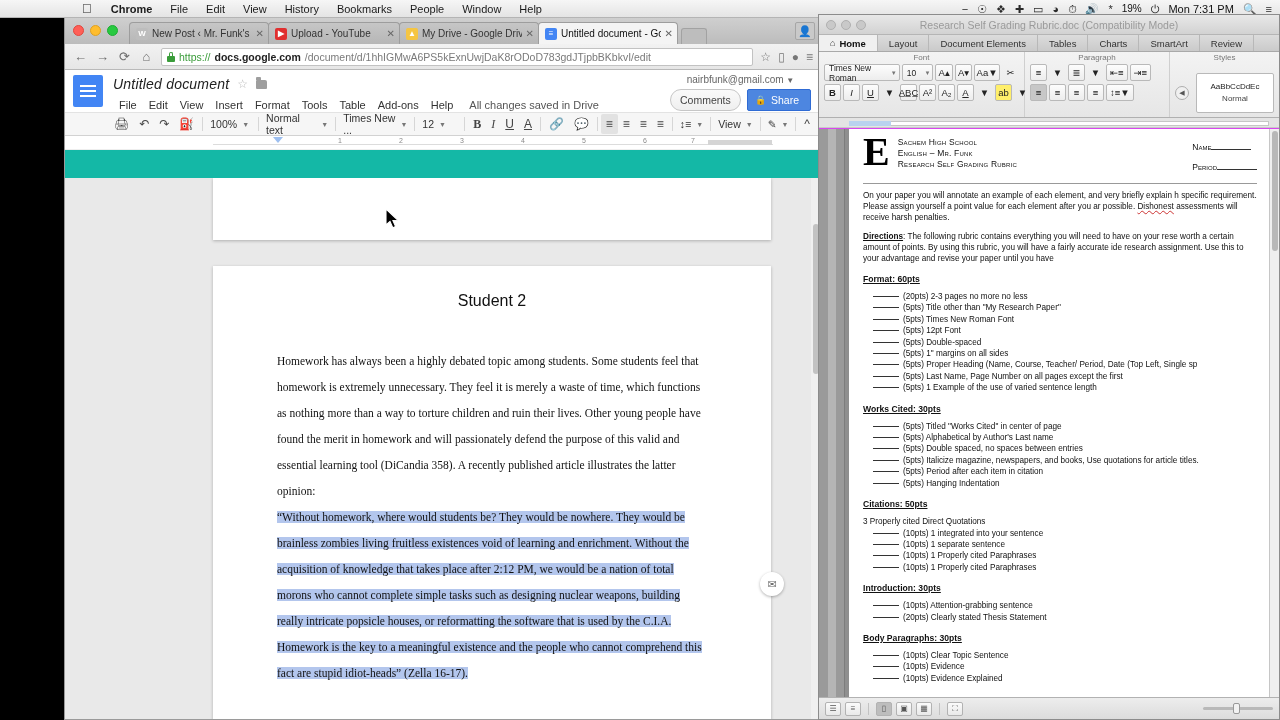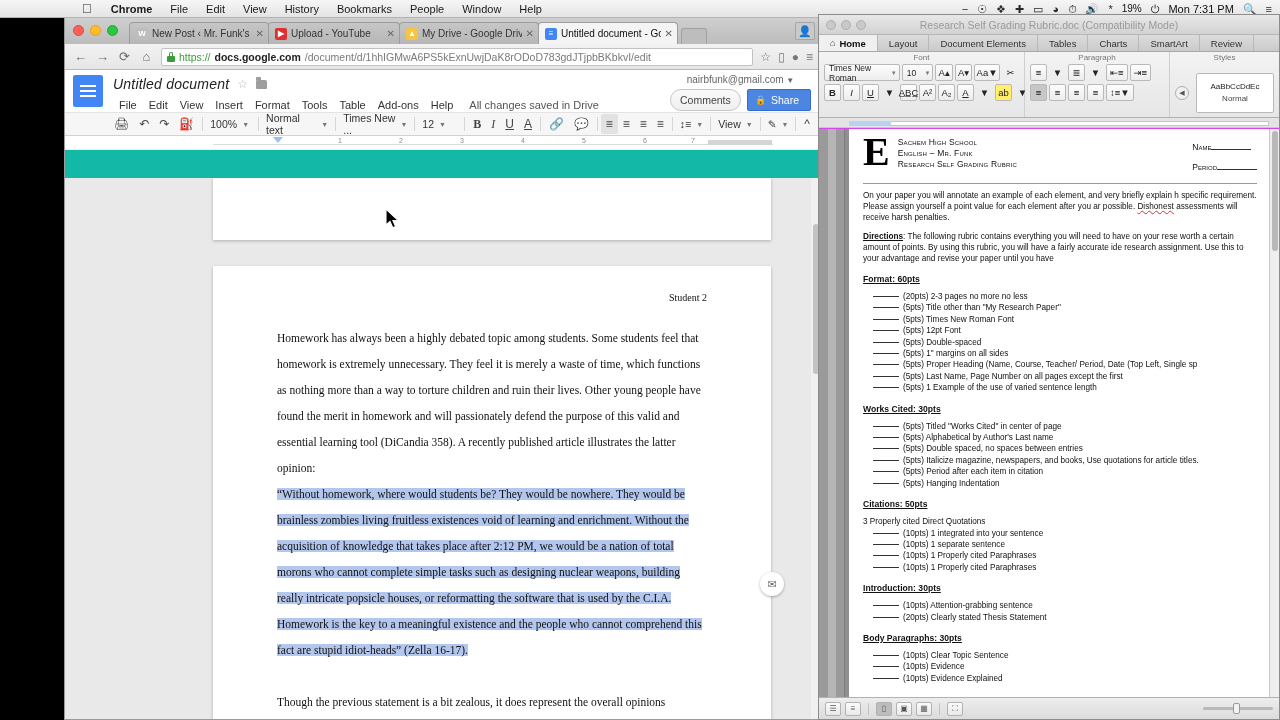--- a/index.html
+++ b/index.html
@@ -125,23 +125,23 @@
   .ruler-track { position:absolute; left:0; top:4px; width:560px; height:5px; background:#fff; border-bottom:1px solid #dcdcdc;}
   .ruler-grey-l { position:absolute; left:0; top:4px; width:64px; height:5px; background:#d5d5d5;}
   .ruler-grey-r { position:absolute; left:495px; top:4px; width:64px; height:5px; background:#d5d5d5;}
   .ruler-mark { position:absolute; top:1px; font-size:7px; color:#8a8a8a;}
   .ruler-ind { position:absolute; top:1px; width:0;height:0;border-left:5px solid transparent;border-right:5px solid transparent;border-top:6px solid #9dbff0;}
 
   .canvas { position:absolute; left:0; right:0; top:108px; bottom:0; background:#e9e9e9; overflow:hidden;}
   .page { position:absolute; background:#fff; box-shadow:0 1px 3px rgba(0,0,0,.25); }
   .page1 { left:148px; top:0; width:558px; height:62px;}
   .page2 { left:148px; top:88px; width:558px; height:640px; padding:26px 64px 0 64px;}
-  .stu { text-align:right; font-family:Liberation Serif, serif; font-size:10px; color:#111; }
+  .stu { text-align:center; font-family:Liberation Sans, sans-serif; font-size:16px; color:#111; }
   .para { font-family:"Liberation Serif",serif; font-size:11.5px; color:#111; line-height:26px; text-align:left; }
-  .para.p1 { margin-top:22px; }
+  .para.p1 { margin-top:38px; }
   .para.p3 { margin-top:26px; }
   .hl { background:#b3c6ed; }
   .cursor-arrow { position:absolute; left:320px; top:138px; width:0;height:0; z-index:40;}
   .cursor-arrow svg{display:block;}
   .comment-chip {
     position:absolute; left:695px; top:394px; width:24px;height:24px;border-radius:50%;
     background:#fff; box-shadow:0 1px 3px rgba(0,0,0,.3); display:flex;align-items:center;justify-content:center;
     font-size:11px;color:#666;
   }
   .docs-vscroll { position:absolute; right:0; top:108px; bottom:0; width:10px; background:#f0f0f0;}

